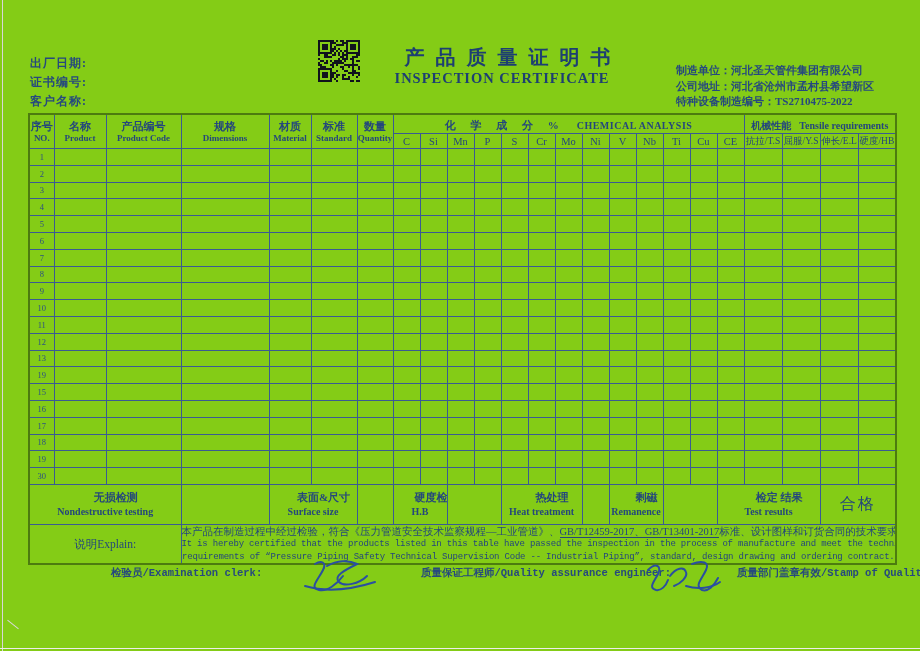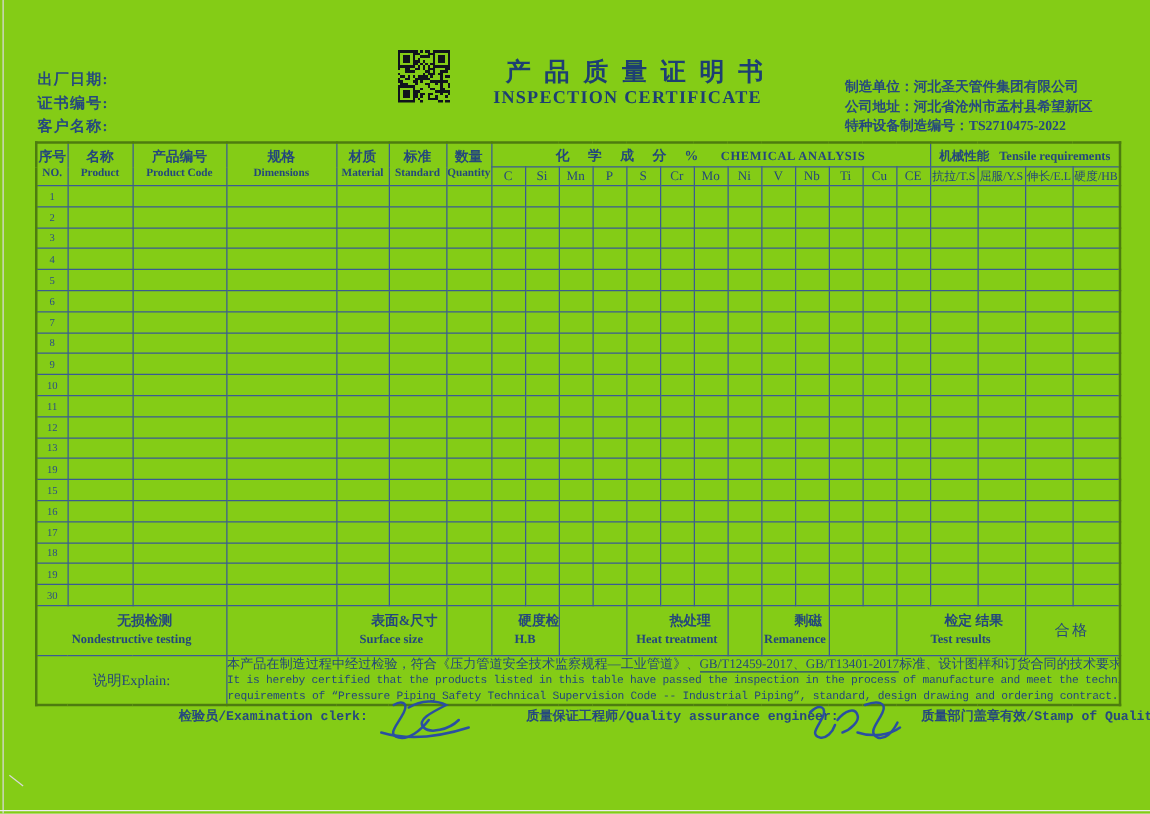--- a/index.html
+++ b/index.html
@@ -36,21 +36,21 @@
   .grp-cn{font-size:11px;font-weight:600;letter-spacing:6px;}
   .grp-en{font-size:10px;font-weight:700;letter-spacing:.5px;}
   .elem{font-size:10.5px;font-weight:700;}
   .mech{font-size:9.5px;font-weight:600;}
   td.rownum{font-size:8.5px;color:#2c4f84;}
   tr.datarow{height:16.8px;}
   tr.headrow1{height:14px;} tr.headrow2{height:15px;}
   tr.sumrow{height:40px;} tr.exprow{height:40px;}
   .sum-cn{font-size:11px;font-weight:600;line-height:15px;padding-left:21px;}
   .sum-en{font-size:10px;font-weight:700;line-height:14px;}
-  .passed{font-size:12px;font-weight:600;letter-spacing:2px;margin-top:16px;}
+  .passed{font-size:16px;font-weight:600;letter-spacing:2px;margin-top:16px;}
   .exp-label{font-size:11.5px;font-weight:600;}
   td.exptext{text-align:left;padding:2px 4px;white-space:normal;vertical-align:top;}
   .exp-cn{font-size:10.5px;line-height:13px;font-weight:500;}
   .exp-en{font-family:"Liberation Mono","DejaVu Sans Mono",monospace;font-size:9px;line-height:12.5px;letter-spacing:-0.2px;}
   .uline{border-bottom:1px solid #24477c;}
 
   
   .footlabel{position:absolute;font-family:"Liberation Mono","DejaVu Sans Mono",monospace;
     font-size:10.5px;font-weight:600;color:#26497e;white-space:nowrap;top:566px;}
   .sig{position:absolute;}
@@ -942,21 +942,21 @@
         <td colspan="3" class="exp-label">说明Explain:</td>
         <td colspan="21" class="exptext">
           <div class="exp-cn"><span>本产品在制造过程中经过检验，符合《压力管道安全技术监察规程—工业管道》、</span><span class="uline">GB/T12459-2017、GB/T13401-2017</span><span>标准、设计图样和订货合同的技术要求。</span></div>
           <div class="exp-en">It is hereby certified that the products listed in this table have passed the inspection in the process of manufacture and meet the technical</div>
           <div class="exp-en">requirements of “Pressure Piping Safety Technical Supervision Code -- Industrial Piping”, standard, design drawing and ordering contract.</div>
         </td>
       </tr>
     </tbody>
   </table>
 
-  <div class="footlabel" style="left:111px;margin-left:32px;">检验员/Examination clerk:</div>
+  <div class="footlabel" style="left:111px;">检验员/Examination clerk:</div>
   <svg class="sig" style="left:293px;top:556px;" width="95" height="44" viewBox="0 0 95 44">
     <g fill="none" stroke="#2a4fa0" stroke-width="2" stroke-linecap="round">
       <path d="M22,8 c6,-4 12,-2 8,6 c-5,10 -14,18 -4,20 c8,2 18,-6 24,-14"></path>
       <path d="M34,10 c10,-6 22,-6 30,-2 c-12,6 -24,12 -18,18 c5,5 20,2 28,-6"></path>
       <path d="M12,30 c20,6 45,4 70,-4"></path>
     </g>
   </svg>
 
   <div class="footlabel" style="left:421px;">质量保证工程师/Quality assurance engineer:</div>
   <svg class="sig" style="left:640px;top:556px;" width="85" height="44" viewBox="0 0 85 44">

